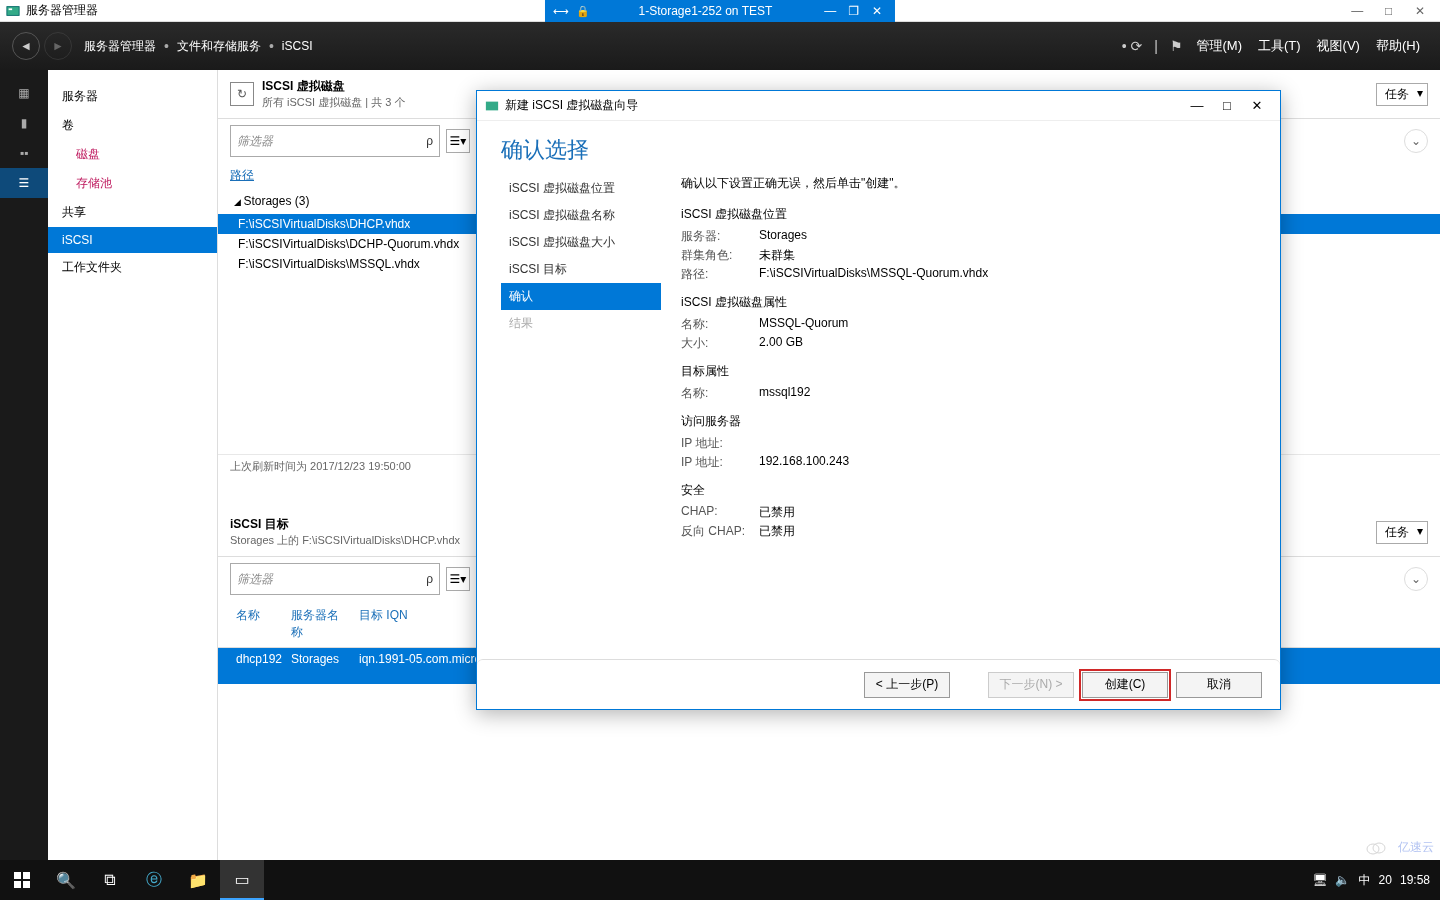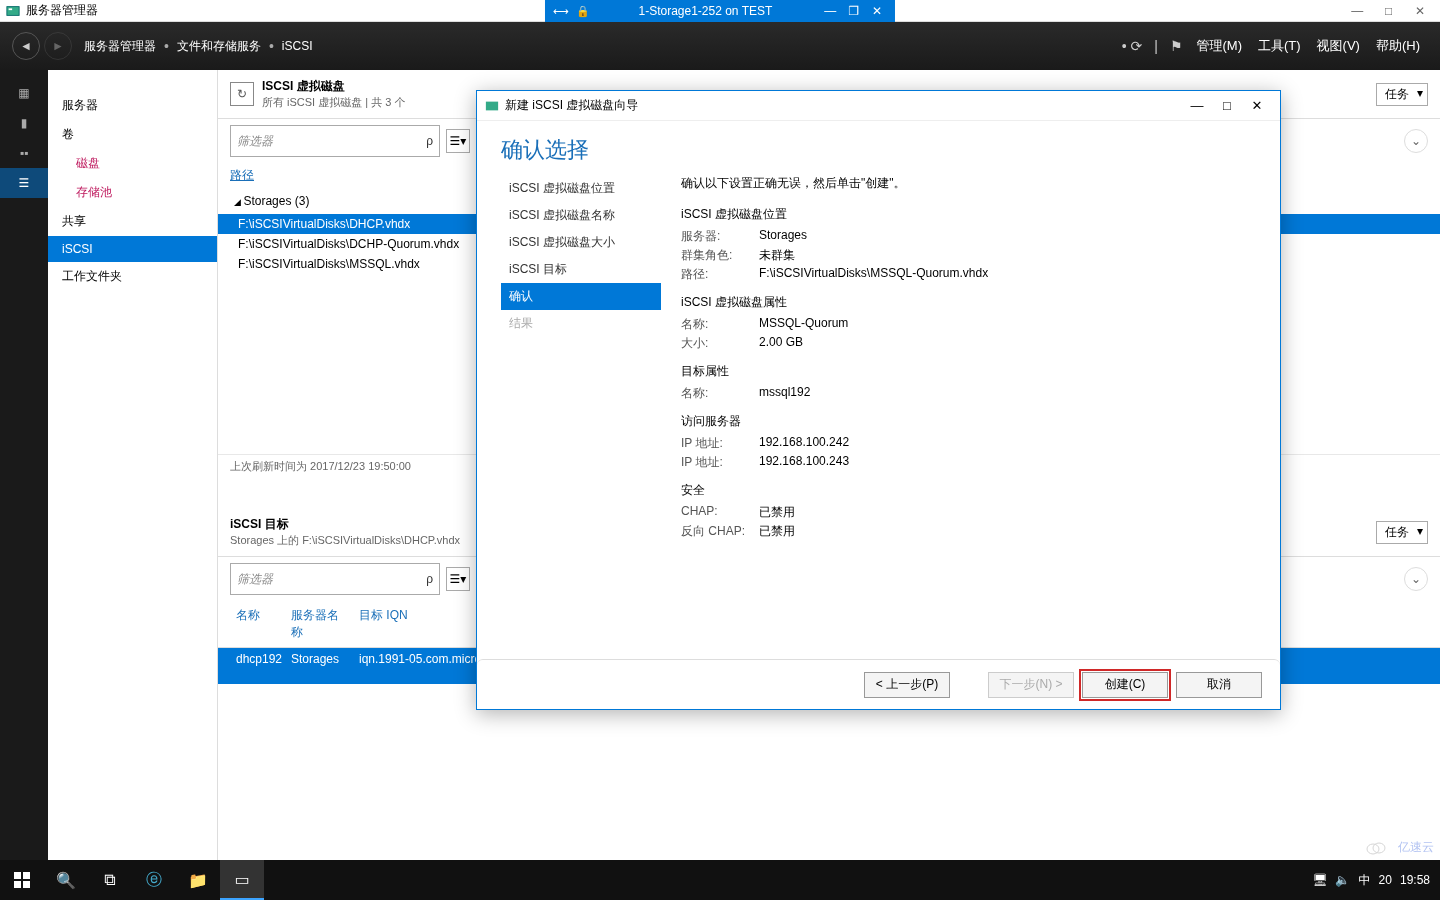--- a/index.html
+++ b/index.html
@@ -25,21 +25,21 @@
 .sm-header .spacer { flex:1; }
 .sm-header .menu-item { margin:0 8px; font-size:13px; }
 .sm-header .icon-btn { margin:0 6px; font-size:14px; color:#ccc; }
 
 
 .sm-body { display:flex; height: calc(100% - 22px - 48px - 40px); }
 .iconrail { width:48px; background:#1a1a1a; color:#fff; padding-top:8px; }
 .iconrail div { height:30px; display:flex; align-items:center; justify-content:center; color:#aaa; }
 .iconrail .active { background:#0e4a7a; color:#fff; }
 
-.navpanel { width:170px; background:#fff; border-right:1px solid #ddd; padding-top:21px; }
+.navpanel { width:170px; background:#fff; border-right:1px solid #ddd; padding-top:12px; }
 .navpanel .item { padding:6px 14px; }
 .navpanel .item.sub { padding-left:28px; color:#be185d; }
 .navpanel .item.active { background:#0078d7; color:#fff; }
 
 .content { flex:1; background:#fff; position:relative; padding:0; }
 
 
 .section-header { display:flex; align-items:center; padding:8px 12px; border-bottom:1px solid #ddd; }
 .section-header .refresh-icon { width:24px; height:24px; border:1px solid #888; display:flex; align-items:center; justify-content:center; margin-right:8px; color:#555; }
 .section-header .titles .t1 { font-size:13px; }
@@ -290,21 +290,20 @@
 
       <div class="group-title">目标属性</div>
       <div class="kv">
           <div class="k">名称:</div>
           <div class="v">mssql192</div>
         </div>
 
       <div class="group-title">访问服务器</div>
       <div class="kv">
           <div class="k">IP 地址:</div>
-          <div class="v">192.168.100.242</div>
         </div>
       <div class="kv">
           <div class="k">IP 地址:</div>
           <div class="v">192.168.100.243</div>
         </div>
 
       <div class="group-title">安全</div>
       <div class="kv">
           <div class="k">CHAP:</div>
           <div class="v">已禁用</div>

